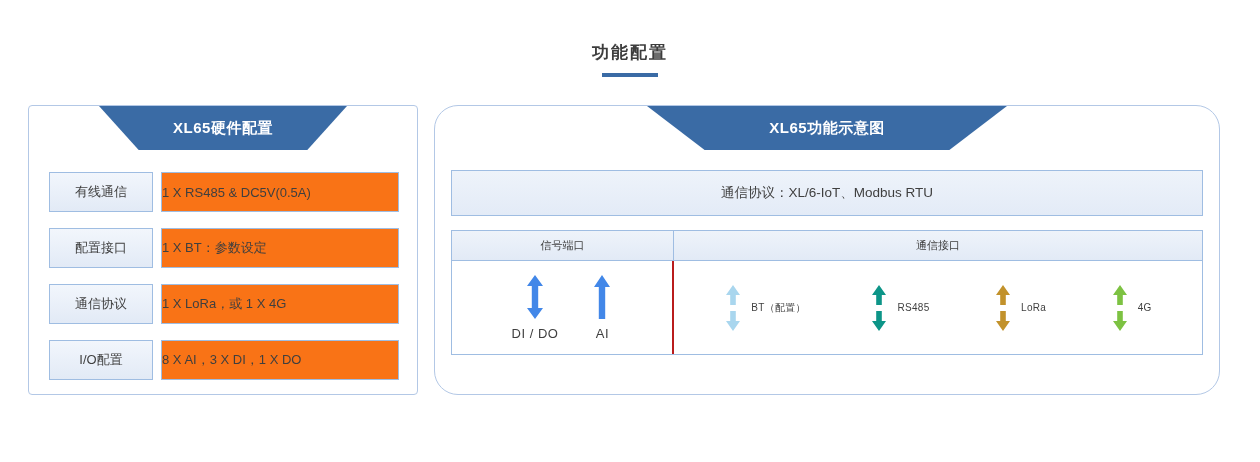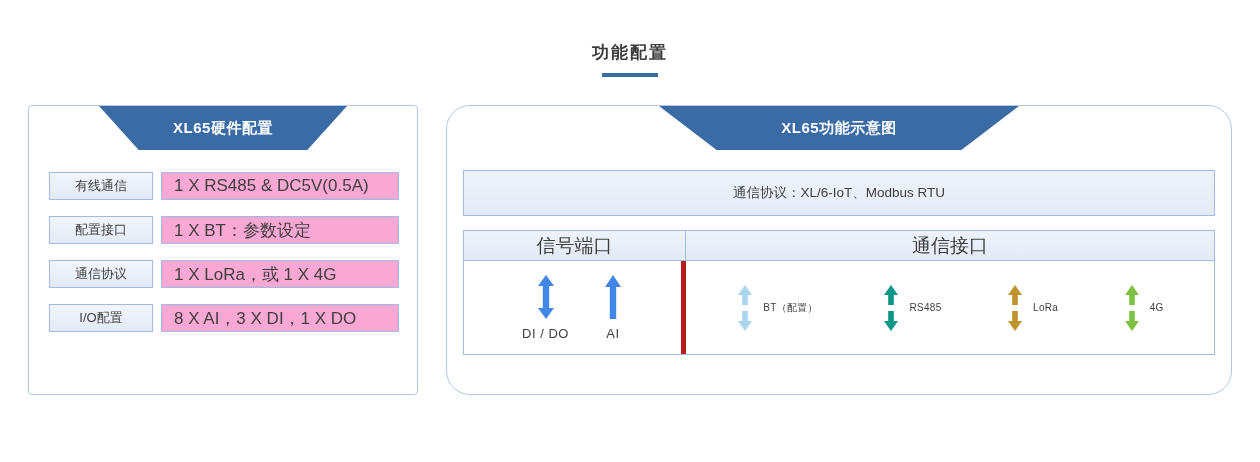--- a/index.html
+++ b/index.html
@@ -32,21 +32,21 @@
     width: 56px;
     height: 4px;
     background: #3a6ba5;
     margin: 12px auto 0 auto;
   }
 
   
   .panels {
     display: flex;
     align-items: flex-start;
-    gap: 28px;
+    gap: 16px;
     padding: 28px 28px 0 28px;
     box-sizing: border-box;
     width: 1260px;
   }
   .panel {
     position: relative;
     border: 1px solid #b3c8e6;
     border-radius: 4px;
     background: #ffffff;
     box-sizing: border-box;
@@ -76,44 +76,44 @@
   .panel-right .banner { width: 360px; }
 
   
   .spec-list {
     padding: 16px 18px 0 20px;
   }
   .spec-row {
     display: flex;
     align-items: stretch;
     margin-bottom: 16px;
-    height: 28px;
+    height: 40px;
   }
   .spec-label {
     width: 104px;
     flex: 0 0 104px;
     border: 1px solid #9fbde2;
     background: linear-gradient(180deg, #f2f6fc 0%, #e2eaf6 100%);
     font-size: 13px;
     color: #3f3f3f;
     display: flex;
     align-items: center;
     justify-content: center;
     box-sizing: border-box;
   }
   .spec-value {
     flex: 1 1 auto;
     margin-left: 8px;
     border: 1px solid #9fbde2;
-    background: #f9a8d4;
-    font-size: 17px;
-    color: #3f3f3f;
-    display: flex;
-    align-items: center;
-    padding-left: 12px;
+    background: #f97316;
+    font-size: 13px;
+    color: #3f3f3f;
+    display: flex;
+    align-items: center;
+    padding-left: 0;
     box-sizing: border-box;
   }
 
   
   .proto-bar {
     margin: 14px 16px 0 16px;
     height: 46px;
     border: 1px solid #9fbde2;
     background: linear-gradient(180deg, #eef3fa 0%, #e3ebf7 100%);
     font-size: 13.5px;
@@ -129,38 +129,38 @@
     border: 1px solid #9fbde2;
     box-sizing: border-box;
   }
   .func-head {
     display: flex;
     height: 29px;
     background: linear-gradient(180deg, #eef3fa 0%, #e2eaf6 100%);
     border-bottom: 1px solid #9fbde2;
   }
   .func-head-cell {
-    font-size: 19px;
+    font-size: 11px;
     color: #3f3f3f;
     display: flex;
     align-items: center;
     justify-content: center;
     box-sizing: border-box;
   }
   .col-signal { flex: 0 0 222px; border-right: 1px solid #9fbde2; }
   .col-comm   { flex: 1 1 auto; }
 
   .func-body {
     display: flex;
     height: 93px;
     background: #ffffff;
   }
   .body-signal {
     flex: 0 0 222px;
-    border-right: 5px solid #b91c1c;
+    border-right: 2px solid #b91c1c;
     display: flex;
     align-items: center;
     justify-content: center;
     gap: 34px;
     box-sizing: border-box;
   }
   .body-comm {
     flex: 1 1 auto;
     display: flex;
     align-items: center;

